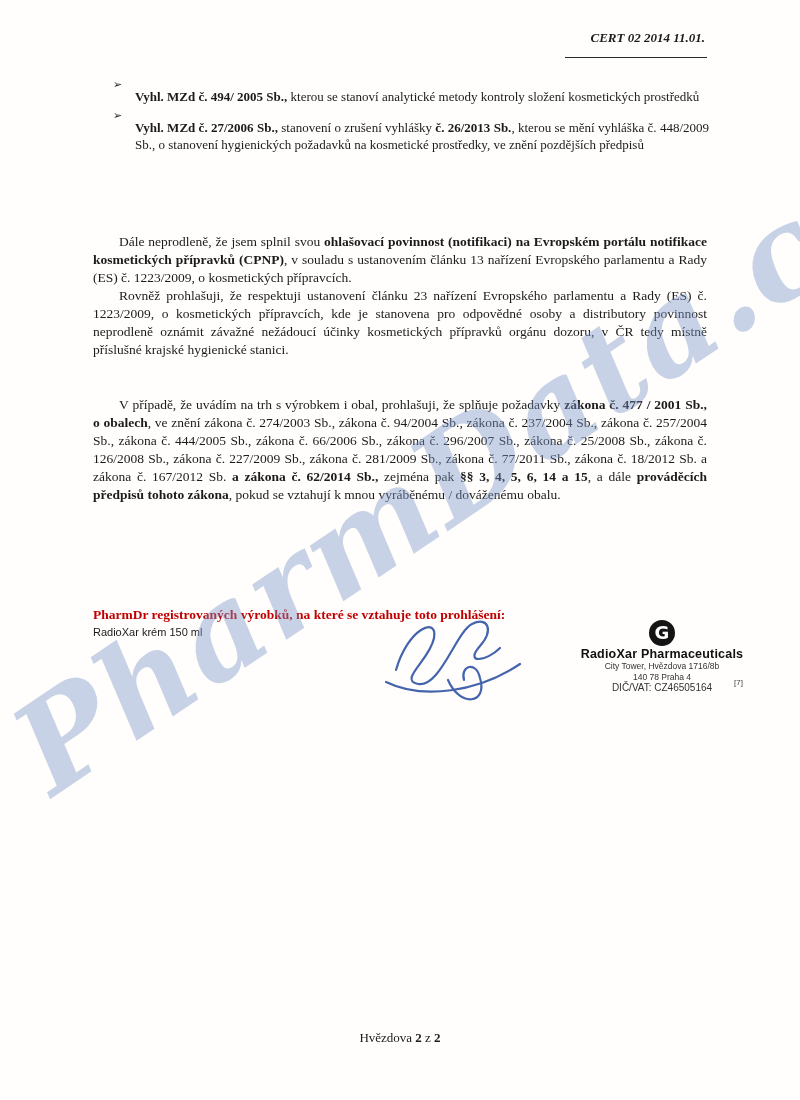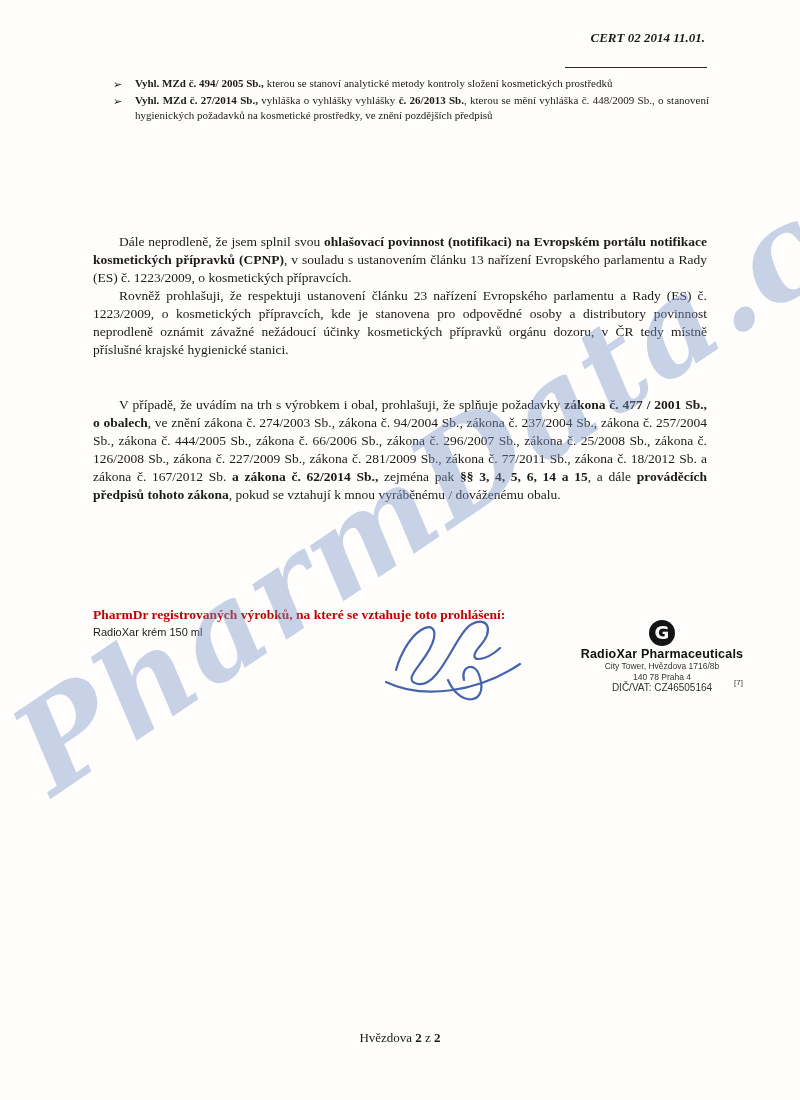--- a/index.html
+++ b/index.html
@@ -3,26 +3,26 @@
 <meta charset="utf-8">
 <style>
   html,body{margin:0;padding:0;background:#ffffff;}
   .page{
     position:relative;width:800px;height:1100px;background:#fffefc;
     overflow:hidden;font-family:"Liberation Serif",serif;color:#1b1b1b;
   }
   .hdr{
     position:absolute;top:30px;right:93px;z-index:1;
     font-size:13px;font-weight:bold;font-style:italic;
-    border-bottom:1.5px solid #2a2a2a;padding:0 2px 21px 26px;
+    border-bottom:1.5px solid #2a2a2a;padding:0 2px 11px 26px;
   }
   .bullets{position:absolute;left:113px;top:76px;width:596px;z-index:1;}
   .bullet-row{display:flex;margin-bottom:2px;}
   .arrow{flex:0 0 22px;font-family:"DejaVu Sans",sans-serif;font-size:11px;font-weight:bold;padding-top:2px;}
-  .btext{flex:1;font-size:11px;line-height:1.32;text-align:justify;}
+  .btext{flex:1;font-size:13px;line-height:1.32;text-align:justify;margin-top:12px;}
   .block{position:absolute;left:93px;width:614px;z-index:1;font-size:13.5px;line-height:1.34;text-align:justify;}
   .block p{margin:0;text-indent:26px;}
   .block1{top:233px;}
   .block2{top:396px;}
   .redline{position:absolute;left:93px;width:620px;z-index:1;font-size:13.5px;font-weight:bold;color:#c00000;}
   .red1{top:536px;}
   .red2{top:575px;}
   .red3{top:607px;}
   .product{position:absolute;left:93px;top:626px;z-index:1;font-family:"Liberation Sans",sans-serif;font-size:11px;color:#1b1b1b;}
   .b{font-weight:bold;}
@@ -56,21 +56,21 @@
 
   <div class="hdr">CERT 02 2014 11.01.</div>
 
   <div class="bullets">
     <div class="bullet-row">
       <span class="arrow">➢</span>
       <span class="btext"><span class="b">Vyhl. MZd č. 494/ 2005 Sb.,</span><span> kterou se stanoví analytické metody kontroly složení kosmetických prostředků</span></span>
     </div>
     <div class="bullet-row">
       <span class="arrow">➢</span>
-      <span class="btext"><span class="b">Vyhl. MZd č. 27/2014 Sb.,</span><span> vyhláška o vyhlášky vyhlášky </span><span class="b">č. 26/2013 Sb.</span><span>, kterou se mění vyhláška č. 448/2009 Sb., o stanovení hygienických požadavků na kosmetické prostředky, ve znění pozdějších předpisů</span></span>
+      <span class="btext"><span class="b">Vyhl. MZd č. 27/2006 Sb.,</span><span> stanovení o zrušení vyhlášky </span><span class="b">č. 26/2013 Sb.</span><span>, kterou se mění vyhláška č. 448/2009 Sb., o stanovení hygienických požadavků na kosmetické prostředky, ve znění pozdějších předpisů</span></span>
     </div>
   </div>
 
   <div class="block block1">
     <p><span>Dále neprodleně, že jsem splnil svou </span><span class="b">ohlašovací povinnost (notifikaci) na Evropském portálu notifikace kosmetických přípravků (CPNP)</span><span>, v souladu s&nbsp;ustanovením článku 13 nařízení Evropského parlamentu a Rady (ES) č. 1223/2009, o kosmetických přípravcích.</span></p>
     <p><span>Rovněž prohlašuji, že respektuji ustanovení článku 23 nařízení Evropského parlamentu a Rady (ES) č. 1223/2009, o kosmetických přípravcích, kde je stanovena pro odpovědné osoby a distributory povinnost neprodleně oznámit závažné nežádoucí účinky kosmetických přípravků orgánu dozoru, v ČR tedy místně příslušné krajské hygienické stanici.</span></p>
   </div>
 
   <div class="block block2">
     <p><span>V případě, že uvádím na trh s výrobkem i obal, prohlašuji, že splňuje požadavky </span><span class="b">zákona č. 477 / 2001 Sb., o obalech</span><span>, ve znění zákona č. 274/2003 Sb., zákona č. 94/2004 Sb., zákona č. 237/2004 Sb., zákona č. 257/2004 Sb., zákona č. 444/2005 Sb., zákona č. 66/2006 Sb., zákona č. 296/2007 Sb., zákona č. 25/2008 Sb., zákona č. 126/2008 Sb., zákona č. 227/2009 Sb., zákona č. 281/2009 Sb., zákona č. 77/2011 Sb., zákona č. 18/2012 Sb. a zákona č. 167/2012 Sb. </span><span class="b">a zákona č. 62/2014 Sb.,</span><span> zejména pak </span><span class="b">§§ 3, 4, 5, 6, 14 a 15</span><span>, a dále </span><span class="b">prováděcích předpisů tohoto zákona</span><span>, pokud se vztahují k mnou vyráběnému / dováženému obalu.</span></p>

